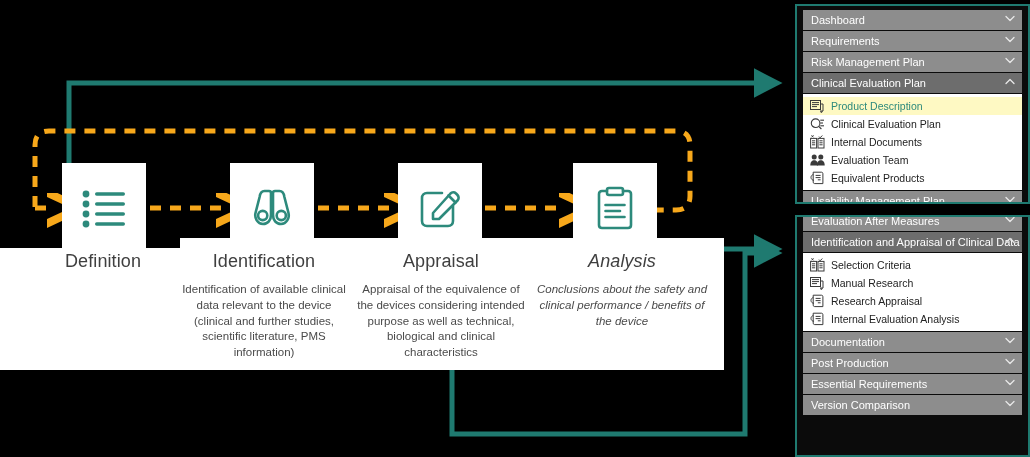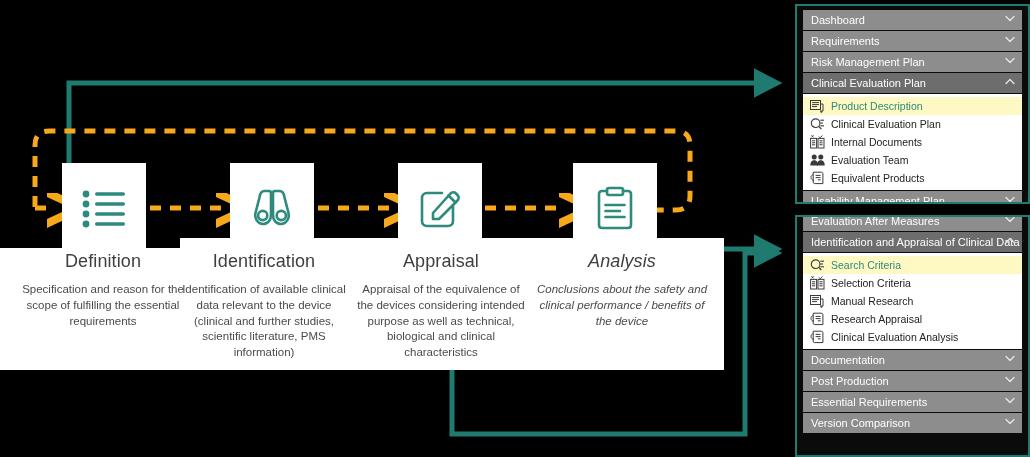--- a/index.html
+++ b/index.html
@@ -232,21 +232,20 @@
           <line x1="11.5" y1="20" x2="30.5" y2="20"></line>
           <line x1="11.5" y1="26" x2="26" y2="26"></line>
           <line x1="11.5" y1="32" x2="30.5" y2="32"></line>
         </g>
       </svg>
     </span>
   </div>
 
   <div class="step" id="step-1">
     <div class="step-title">Definition</div>
-    <div class="step-desc">Specification and reason for the scope of fulfilling the essential requirements</div>
   </div>
   <div class="step" id="step-2">
     <div class="step-title">Identification</div>
     <div class="step-desc">Identification of available clinical data relevant to the device (clinical and further studies, scientific literature, PMS information)</div>
   </div>
   <div class="step" id="step-3">
     <div class="step-title">Appraisal</div>
     <div class="step-desc">Appraisal of the equivalence of the devices considering intended purpose as well as technical, biological and clinical characteristics</div>
   </div>
   <div class="step" id="step-4">
@@ -368,34 +367,20 @@
           <svg width="10" height="7" viewBox="0 0 10 7">
             <path d="M1,1.5 L5,5.5 L9,1.5" fill="none" stroke="#e8e8e8" stroke-width="1.3" stroke-linecap="round" stroke-linejoin="round"></path>
           </svg>
         </span></div>
       <div class="group-head expanded"><span>Identification and Appraisal of Clinical Data</span><span class="chev">
           <svg width="10" height="7" viewBox="0 0 10 7">
             <path d="M1,5.5 L5,1.5 L9,5.5" fill="none" stroke="#e8e8e8" stroke-width="1.3" stroke-linecap="round" stroke-linejoin="round"></path>
           </svg>
         </span></div>
       <div class="group-body">
-        <div class="tree-item selected">
-          <span class="ti-icon">
-            <svg width="15" height="14" viewBox="0 0 15 14">
-              <g fill="none" stroke="#3a3a3a" stroke-width="1.1">
-                <circle cx="5.6" cy="6.2" r="4.3"></circle>
-                <line x1="8.7" y1="9.3" x2="11.4" y2="12"></line>
-                <line x1="10.3" y1="3.2" x2="14" y2="3.2"></line>
-                <line x1="10.3" y1="6" x2="13" y2="6"></line>
-                <line x1="10.3" y1="8.8" x2="14" y2="8.8"></line>
-              </g>
-            </svg>
-          </span>
-          <span class="ti-label">Search Criteria</span>
-        </div>
         <div class="tree-item">
           <span class="ti-icon">
             <svg width="15" height="14" viewBox="0 0 15 14">
               <g fill="none" stroke="#3a3a3a" stroke-width="1">
                 <rect x="0.6" y="3.4" width="6" height="9.6"></rect>
                 <rect x="8" y="3.4" width="6" height="9.6"></rect>
                 <line x1="2" y1="5.8" x2="5.2" y2="5.8"></line>
                 <line x1="2" y1="7.8" x2="5.2" y2="7.8"></line>
                 <line x1="2" y1="9.8" x2="5.2" y2="9.8"></line>
                 <line x1="9.4" y1="5.8" x2="12.6" y2="5.8"></line>
@@ -442,21 +427,21 @@
             <svg width="15" height="14" viewBox="0 0 15 14">
               <g fill="none" stroke="#3a3a3a" stroke-width="1">
                 <path d="M3.2,1.2 L11.5,1.2 C12.3,1.2 12.9,1.8 12.9,2.6 L12.9,12.6 L4.6,12.6 C3.8,12.6 3.2,12 3.2,11.2 Z"></path>
                 <line x1="5.6" y1="4.4" x2="10.6" y2="4.4"></line>
                 <line x1="5.6" y1="6.6" x2="10.6" y2="6.6"></line>
                 <line x1="7.8" y1="8.8" x2="10.6" y2="8.8"></line>
                 <path d="M3.2,3.6 C1.9,3.9 1,5 1,6.4 C1,8 2.3,9.3 3.9,9.3"></path>
               </g>
             </svg>
           </span>
-          <span class="ti-label">Clinical Evaluation Analysis</span>
+          <span class="ti-label">Internal Evaluation Analysis</span>
         </div>
       </div>
       <div class="group-head"><span>Documentation</span><span class="chev">
           <svg width="10" height="7" viewBox="0 0 10 7">
             <path d="M1,1.5 L5,5.5 L9,1.5" fill="none" stroke="#e8e8e8" stroke-width="1.3" stroke-linecap="round" stroke-linejoin="round"></path>
           </svg>
         </span></div>
       <div class="group-head"><span>Post Production</span><span class="chev">
           <svg width="10" height="7" viewBox="0 0 10 7">
             <path d="M1,1.5 L5,5.5 L9,1.5" fill="none" stroke="#e8e8e8" stroke-width="1.3" stroke-linecap="round" stroke-linejoin="round"></path>

